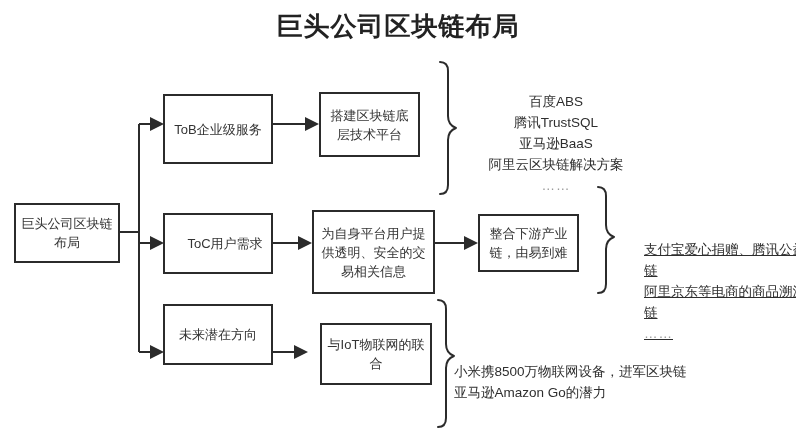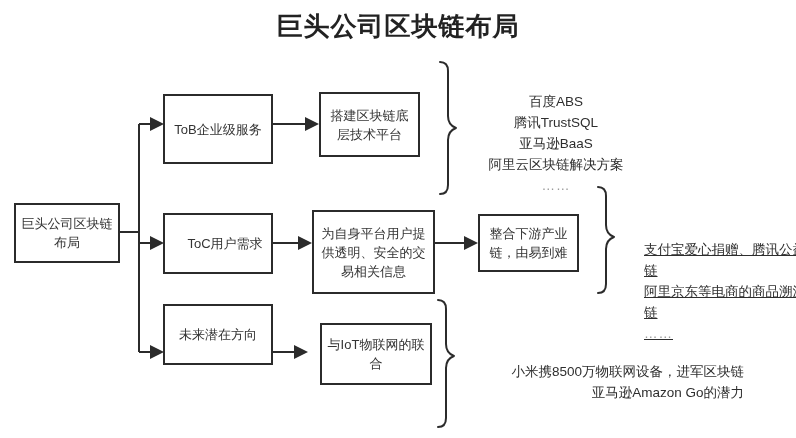--- a/index.html
+++ b/index.html
@@ -189,18 +189,18 @@
 阿里云区块链解决方案</span>
     <span class="ell">……</span>
   </div>
 
   <div class="annot" style="left:644px; top:218px; width:180px;text-decoration:underline;">
     <span>支付宝爱心捐赠、腾讯公益上链
 阿里京东等电商的商品溯源上链</span>
     <span class="ell">……</span>
   </div>
 
-  <div class="annot" style="left:454px; top:340px; width:290px;text-align:right;">
+  <div class="annot" style="left:454px; top:340px; width:290px;">
     <span>小米携8500万物联网设备，进军区块链
 亚马逊Amazon Go的潜力</span>
   </div>
 
 </div>
 
 </body></html>

